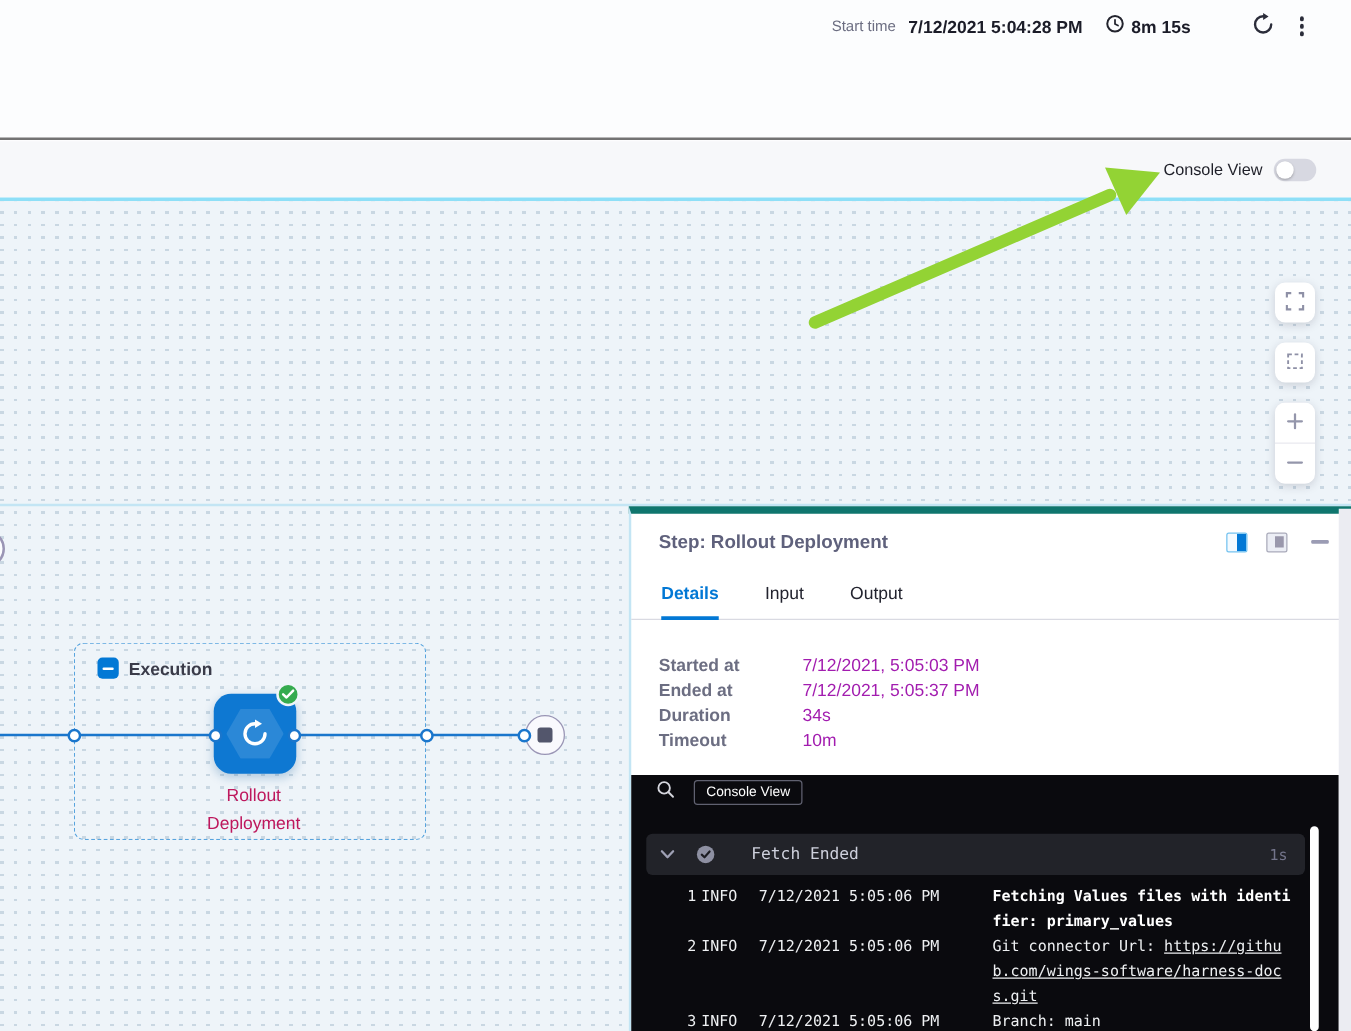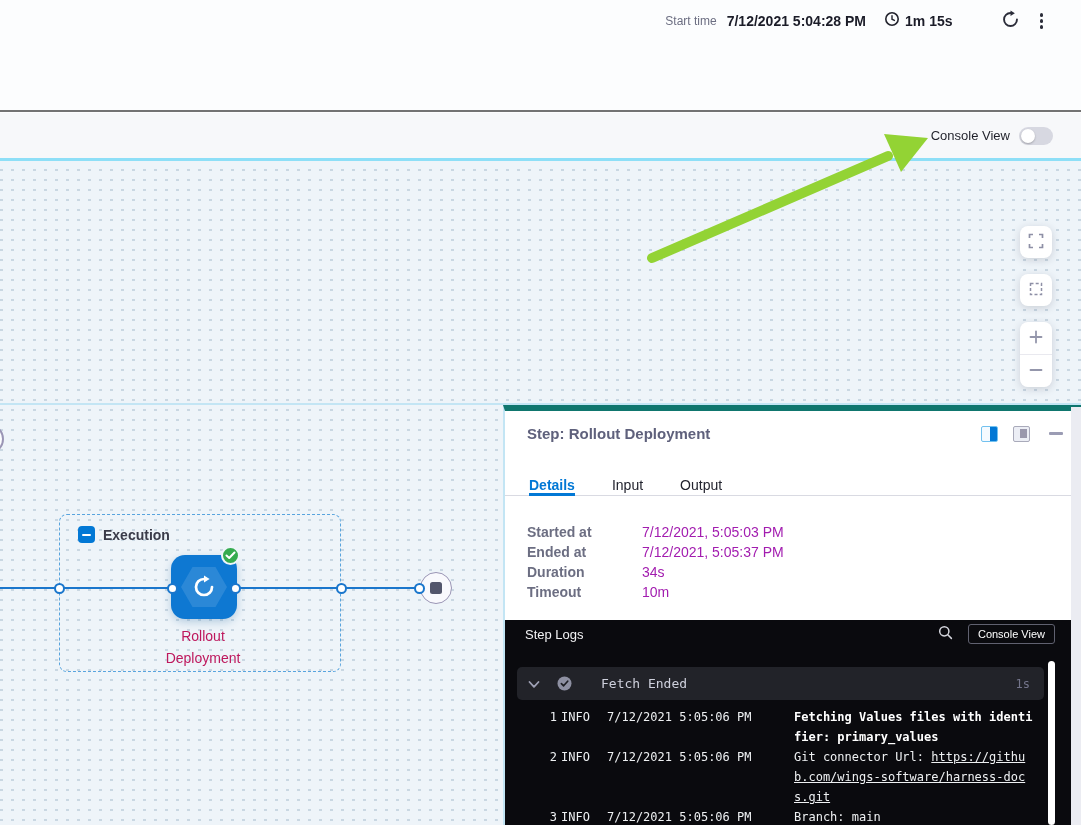--- a/index.html
+++ b/index.html
@@ -98,21 +98,21 @@
   .layout-icon-right { width:17px; height:16px; border:1.5px solid #72c1ef; border-radius:2px;
     background:linear-gradient(to right,#f4faff 0 8px,#0278d5 8px); cursor:pointer; }
   .layout-icon-bottom { width:17px; height:16px; border:1.5px solid #a9aaba; border-radius:2px;
     background:#eceef5; position:relative; cursor:pointer; }
   .layout-icon-bottom i { position:absolute; right:2px; top:2.5px; width:7px; height:8.5px;
     background:#9a98ac; display:block; }
   .min-dash { width:14px; height:3px; border-radius:1px; background:#9b9cb4;
     border:none; cursor:pointer; padding:0; margin-left:4px; }
   .tabs { height:40px; display:flex; align-items:flex-end; gap:37px; padding:0 0 0 24px;
     border-bottom:1px solid #d9dae2; }
-  .tab { font-size:14px; color:#22232e; cursor:pointer;
+  .tab { font-size:14px; padding-bottom:11px; color:#22232e; cursor:pointer;
     border-bottom:3px solid transparent; margin-bottom:-1px; }
   .tab.active { color:#0278d5; font-weight:600; border-bottom-color:#0278d5; }
   .details { padding:29px 0 0 22px; }
   .detail-row { display:flex; margin-bottom:6px; font-size:14px; line-height:14px; }
   .detail-label { width:115px; color:#6c6e82; font-weight:600; }
   .detail-value { color:#a21caf; font-weight:normal; }
 
   
   .logs { position:absolute; left:505px; top:620px; width:566px; height:205px;
     background:#0a0a0e; overflow:hidden; }
@@ -148,21 +148,21 @@
   <div class="topbar-right">
     <span class="start-label">Start time</span>
     <span class="start-value">7/12/2021 5:04:28 PM</span>
     <span class="dur-wrap">
       <span>
         <svg width="16" height="16" viewBox="0 0 16 16">
             <circle cx="8" cy="8" r="6.2" fill="none" stroke="#23242e" stroke-width="1.6"></circle>
             <path d="M8 4.8 V8.2 L10.4 9.4" fill="none" stroke="#23242e" stroke-width="1.4" stroke-linecap="round"></path>
           </svg>
       </span>
-      <span class="dur-text">1m 15s</span>
+      <span class="dur-text">8m 15s</span>
     </span>
     <button class="icon-btn refresh-btn">
       <span>
         <svg width="19" height="19" viewBox="0 0 20 20">
             <path d="M10 3.2 a6.8 6.8 0 1 0 6.8 6.8" fill="none" stroke="#2b2d3a" stroke-width="2" stroke-linecap="round"></path>
             <polygon points="10,0.4 10,6.4 14.6,3.4" fill="#2b2d3a"></polygon>
           </svg>
       </span>
     </button>
     <button class="icon-btn">
@@ -295,21 +295,20 @@
     </div>
     <div class="detail-row">
       <div class="detail-label">Timeout</div>
       <div class="detail-value">10m</div>
     </div>
   </div>
 </div>
 
 <div class="logs">
   <div class="logs-header">
-    <div class="logs-title">Step Logs</div>
     <span>
       <svg width="15" height="15" viewBox="0 0 15 15">
           <circle cx="6.3" cy="6.3" r="4.6" fill="none" stroke="#d5d6dd" stroke-width="1.5"></circle>
           <line x1="9.8" y1="9.8" x2="13.4" y2="13.4" stroke="#d5d6dd" stroke-width="1.5" stroke-linecap="round"></line>
         </svg>
     </span>
     <button class="console-btn">Console View</button>
   </div>
   <div class="log-section">
     <span>

